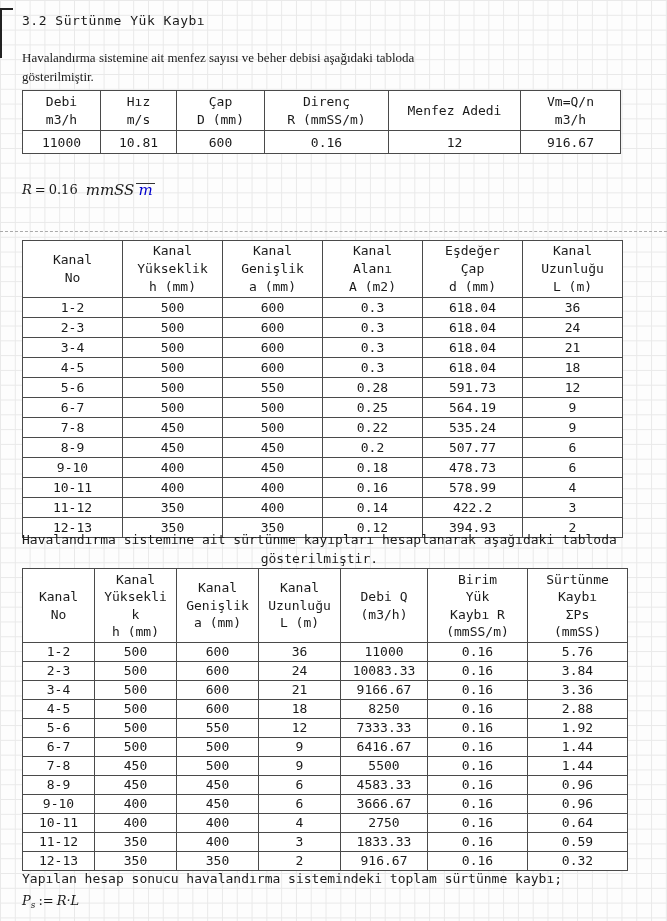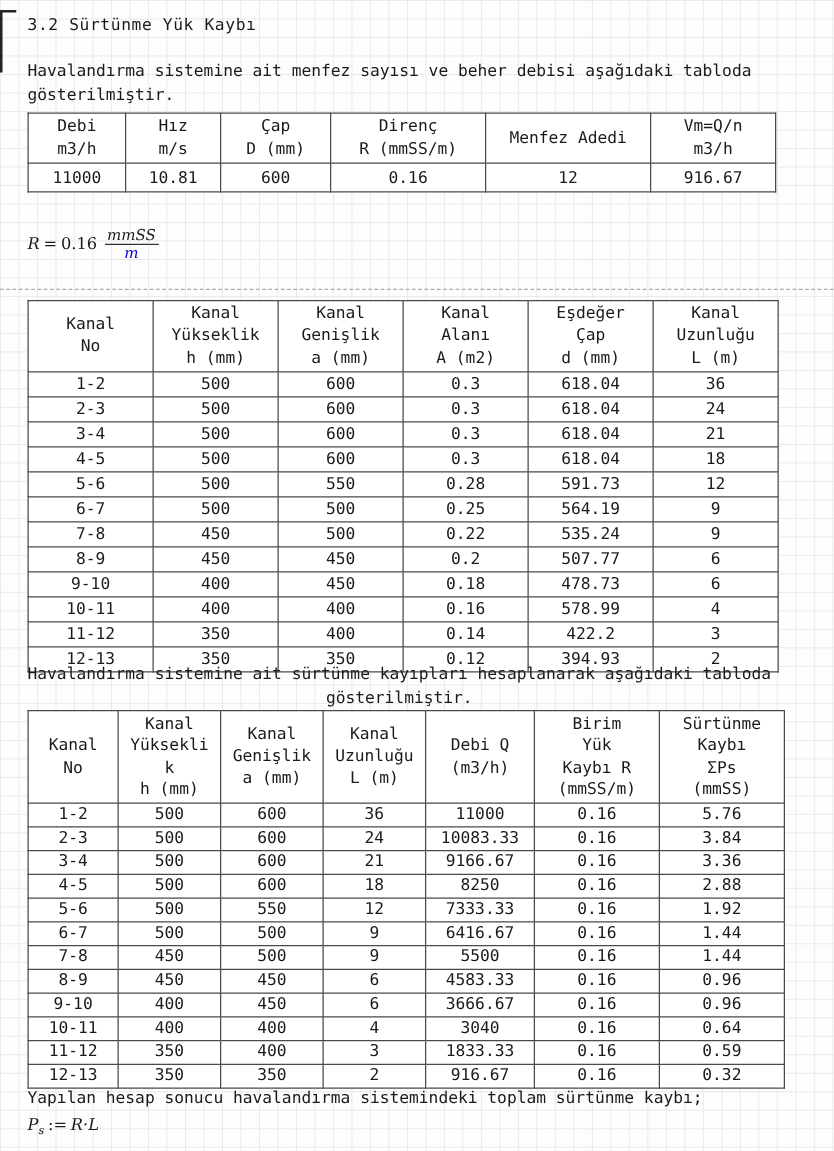--- a/index.html
+++ b/index.html
@@ -15,40 +15,40 @@
     background-size: 14.8px 14.8px;
     overflow: hidden;
   }
   .abs { position: absolute; left: 22px; }
 
   .corner-mark-h { position: absolute; left: 0; top: 8px; width: 13px; height: 2px; background: #222; }
   .corner-mark-v { position: absolute; left: 0; top: 8px; width: 2px; height: 50px; background: #222; }
 
   .doc-title { top: 13px; font-size: 13px; font-weight: normal; letter-spacing: 0.5px; }
   .para { font-size: 13px; line-height: 19px; white-space: pre-line; }
-  .para1 { top: 48px; }
+  .para1 { top: 48px; font-family: Liberation Serif, serif; }
   .para2 { top: 530px; text-align: center; }
   .para3 { top: 869px; }
 
   table { border-collapse: collapse; table-layout: fixed; background: #fff; }
   table, th, td { border: 1px solid #4a4a4a; }
   table { border: 1px solid #222; }
   th, td { text-align: center; vertical-align: middle; font-weight: normal; font-size: 13px; padding: 1px 2px; }
   th { white-space: pre-line; line-height: 18px; }
   .t1 { top: 90px; } .t1 th { height: 40px; } .t1 td { height: 23px; }
   .t2 { top: 240px; } .t2 th { height: 56px; } .t2 td { height: 19px; line-height: 17px; }
   .t3 { top: 568px; } .t3 th { height: 74px; line-height: 17.5px; } .t3 td { height: 18.5px; line-height: 16px; }
 
   .pagebreak { position: absolute; left: 0; top: 231px; width: 667px; border-top: 1px dashed #aaaaaa; }
 
   .formula { font-family: "DejaVu Serif", serif; font-size: 13px; display: flex; align-items: center; }
   .formula1 { top: 182px; }
   .formula2 { top: 893px; }
   .var { font-style: italic; }
-  .frac { display: inline-flex; flex-direction: column; align-items: center; margin: 0 6px; font-size: 12px; line-height: 13px; }
+  .frac { display: inline-flex; flex-direction: row; align-items: flex-end; margin: 0 6px; font-size: 15px; line-height: 13px; }
   .frac .num { font-style: italic; padding: 0 2px; }
   .frac .den { font-style: italic; border-top: 1px solid #333; width: 100%; text-align: center; padding: 0 2px; }
   .formula-tail { font-family: "DejaVu Sans Mono", monospace; font-size: 13px; margin-left: 10px; }
   .sub { font-size: 9px; font-style: italic; position: relative; top: 4px; }
   .op { padding: 0 3px; }
 </style>
 </head>
 <body>
 
 <div class="corner-mark-h"></div>
@@ -356,21 +356,21 @@
         <td>6</td>
         <td>3666.67</td>
         <td>0.16</td>
         <td>0.96</td>
       </tr>
       <tr>
         <td>10-11</td>
         <td>400</td>
         <td>400</td>
         <td>4</td>
-        <td>3040</td>
+        <td>2750</td>
         <td>0.16</td>
         <td>0.64</td>
       </tr>
       <tr>
         <td>11-12</td>
         <td>350</td>
         <td>400</td>
         <td>3</td>
         <td>1833.33</td>
         <td>0.16</td>

